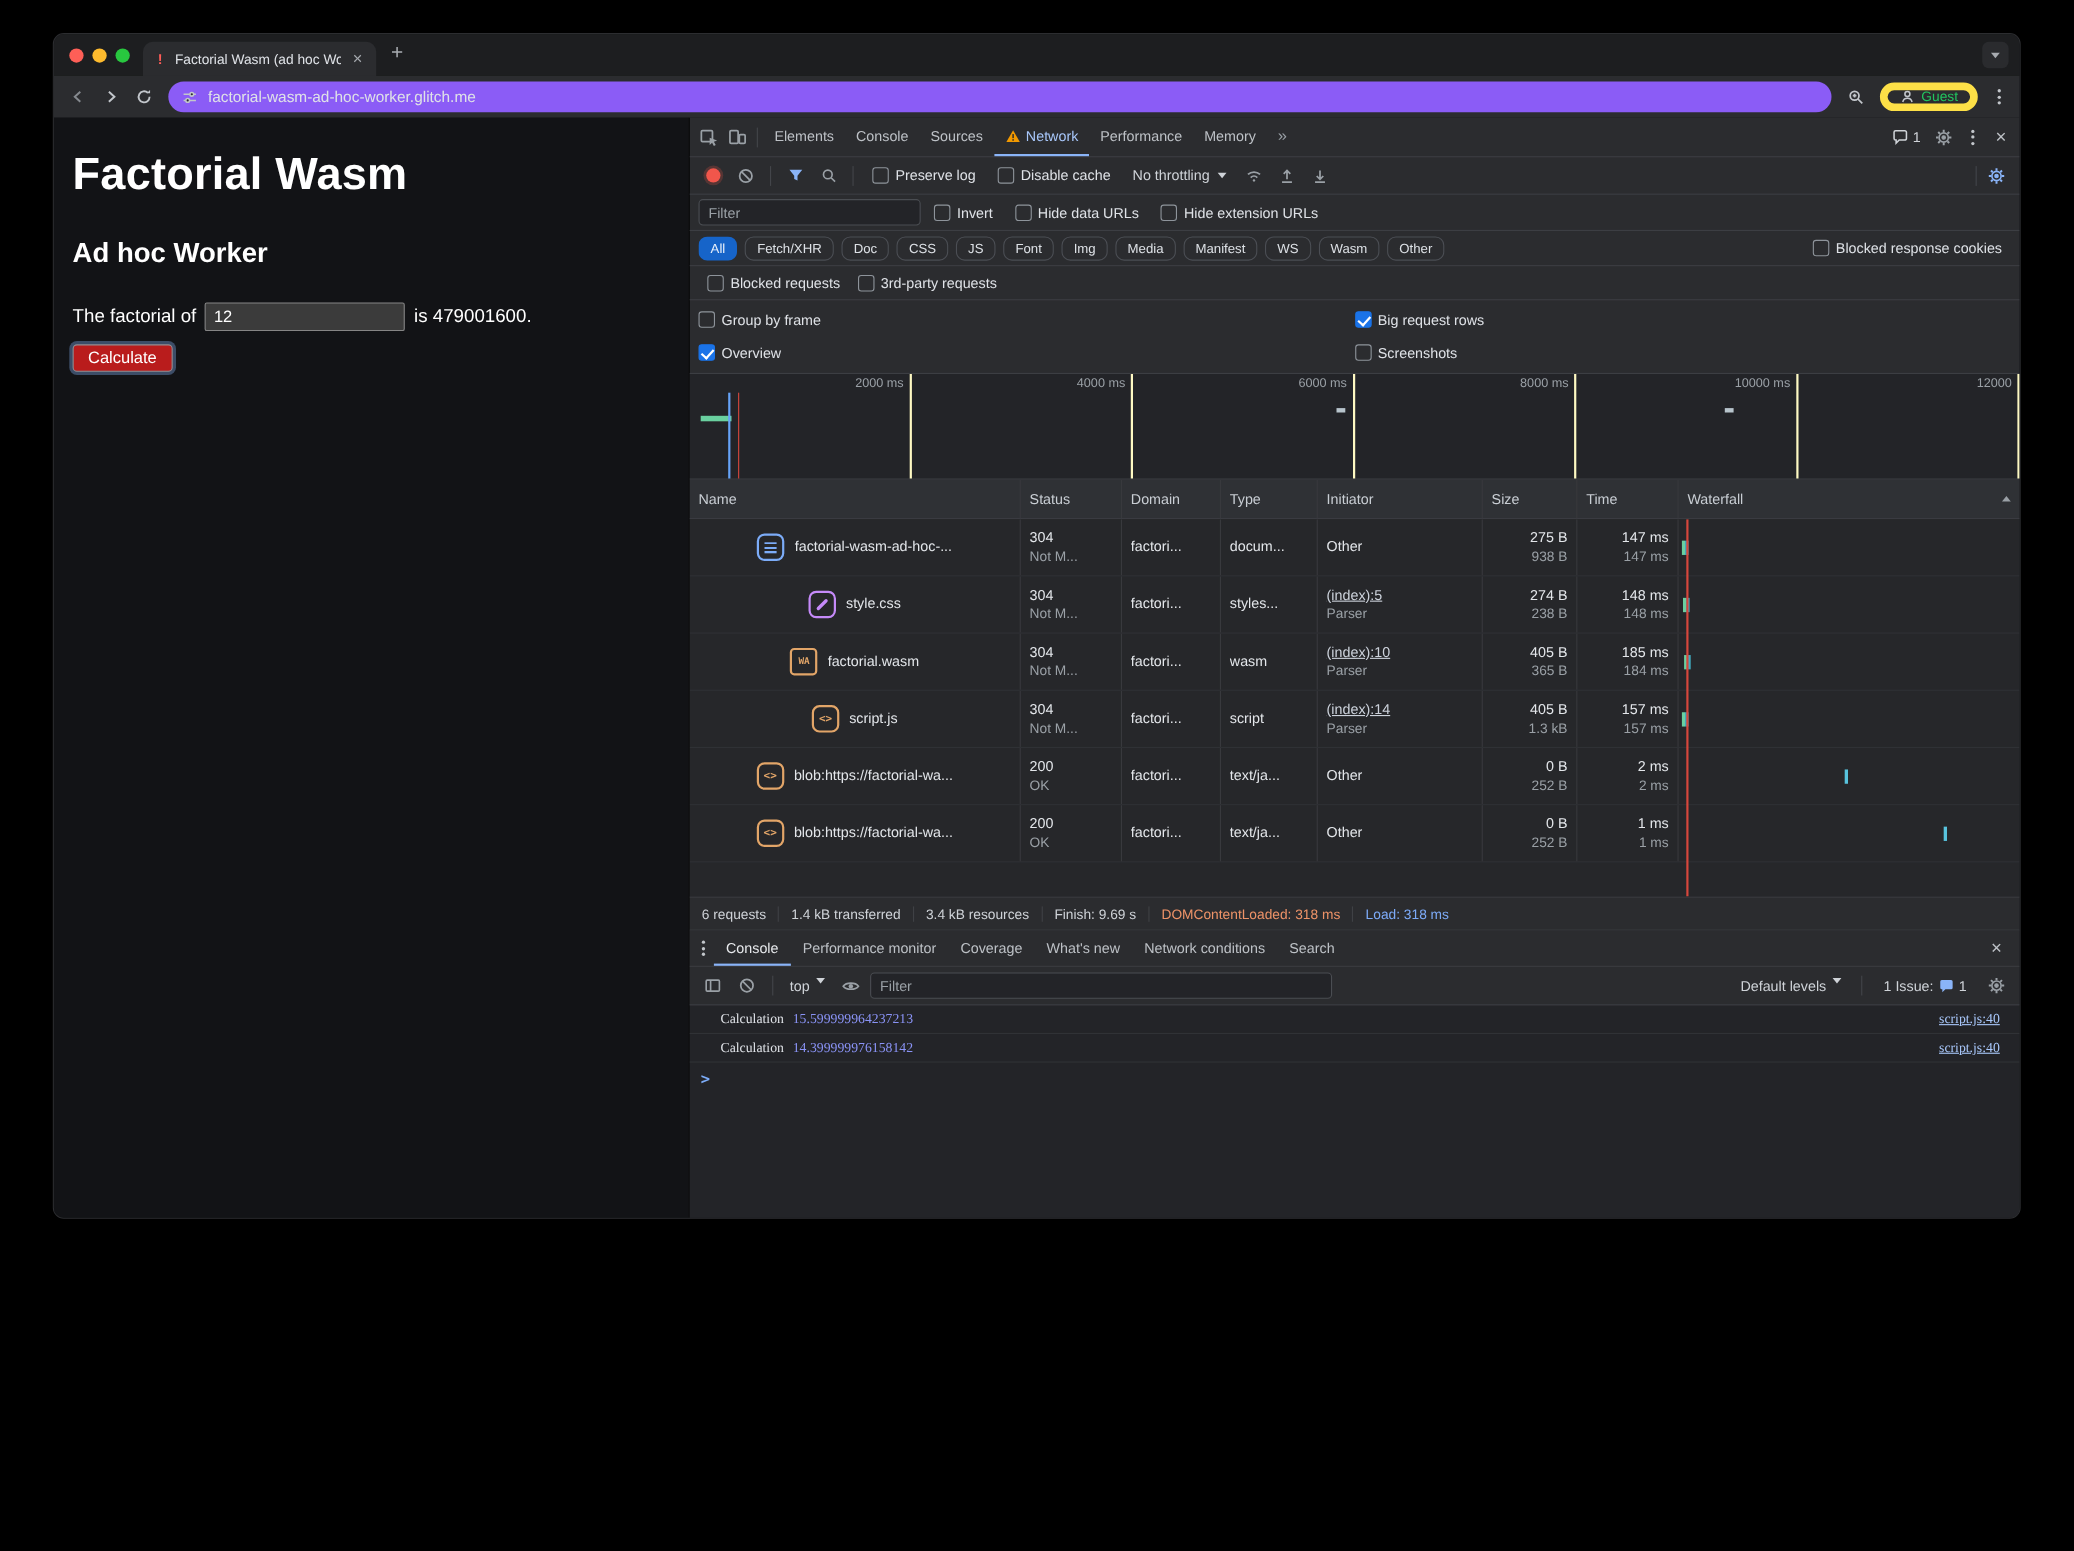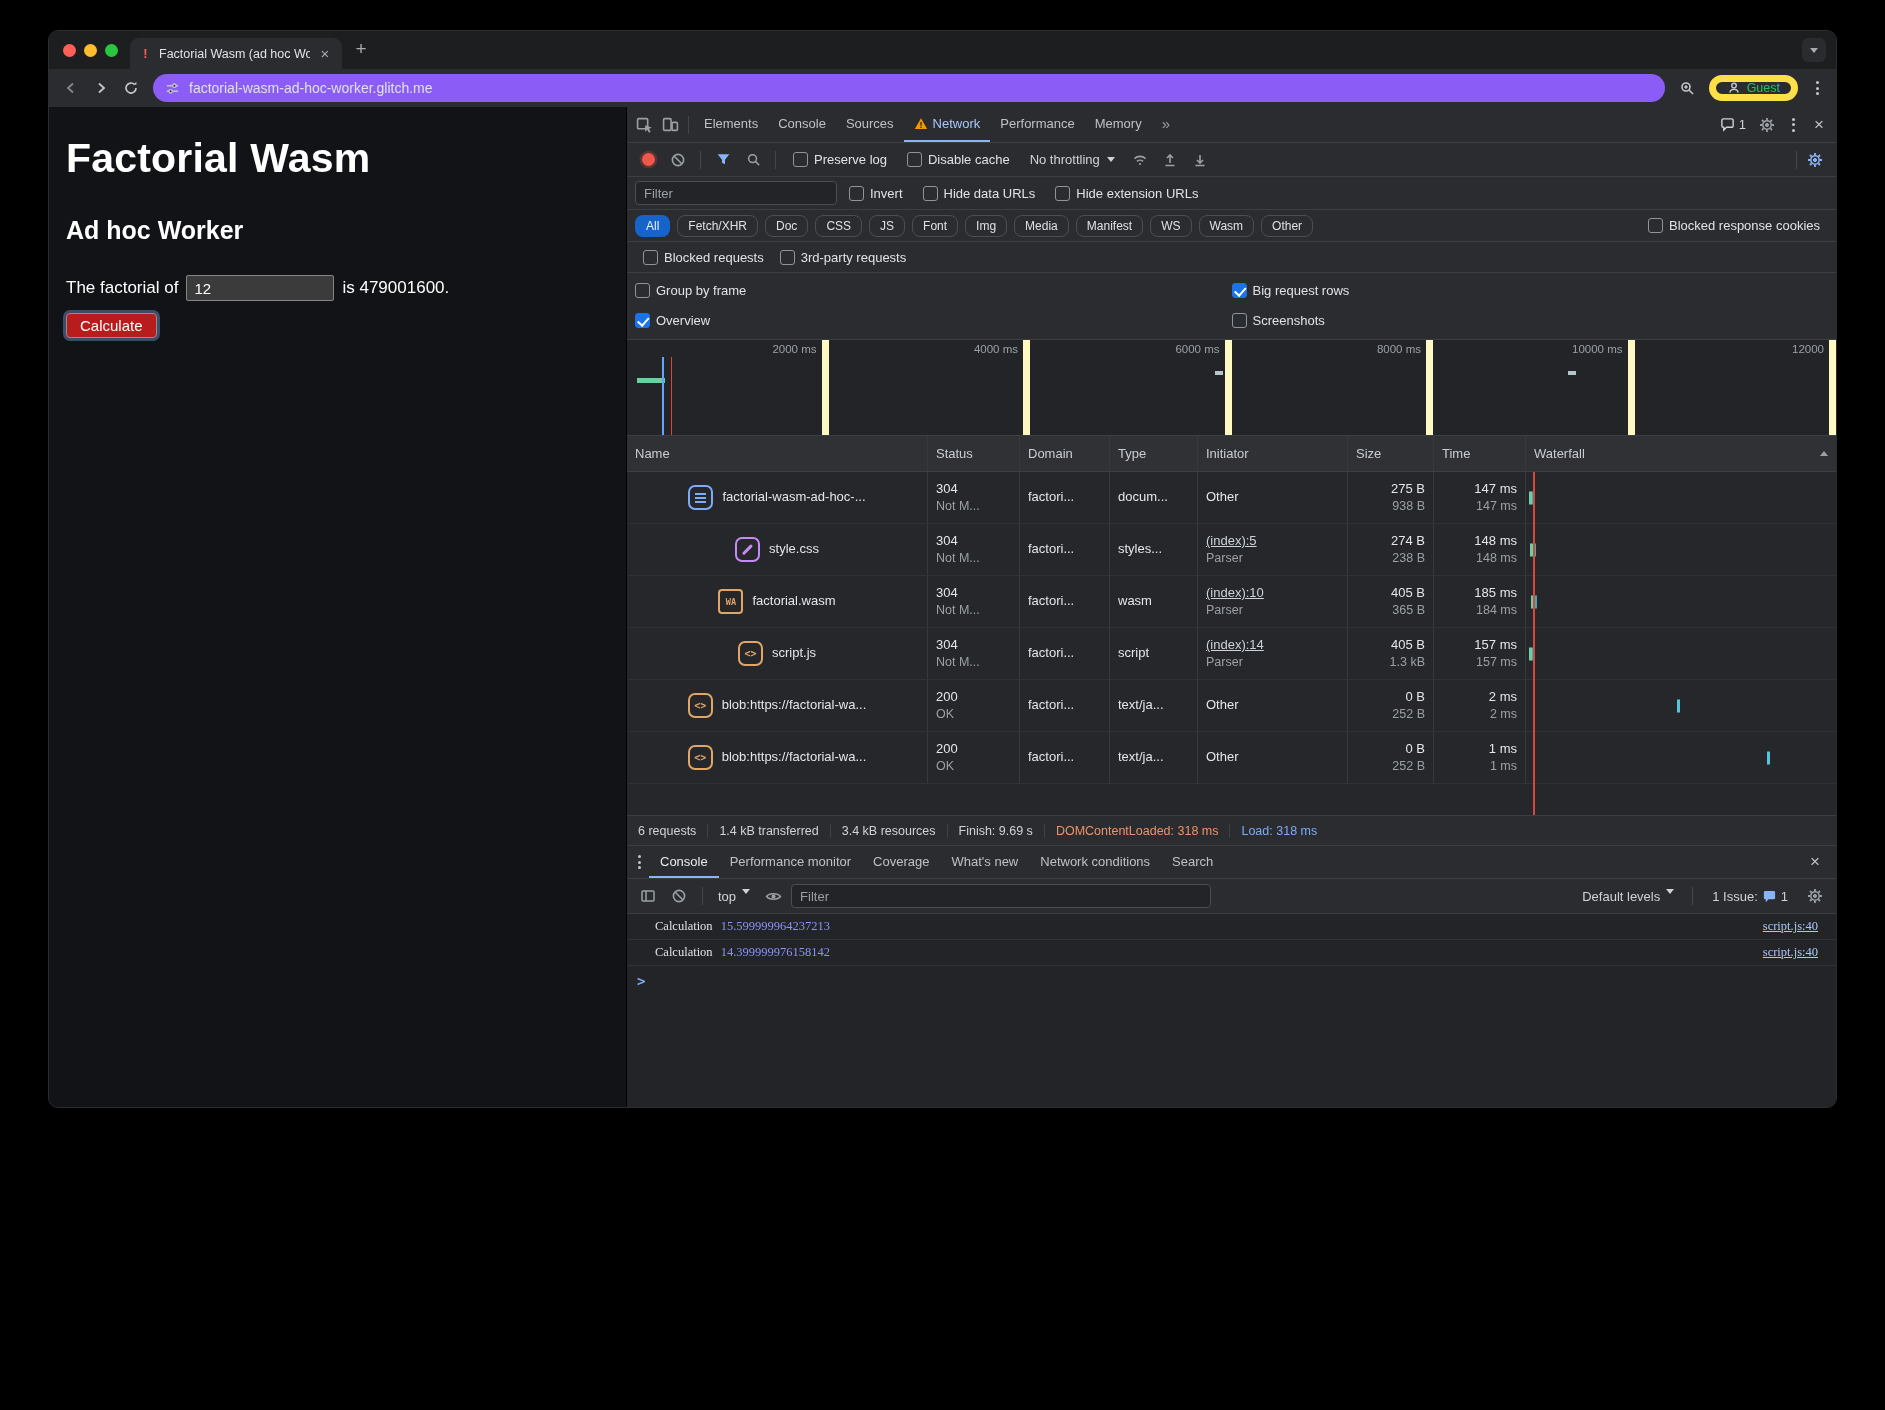--- a/index.html
+++ b/index.html
@@ -25,21 +25,21 @@
   .guest{display:flex;align-items:center;gap:6px;height:26px;padding:0 11px;border:7px solid #fde047;border-radius:13px;color:#22c55e;font-size:12.5px;margin:0 6px}
   .kebab{display:flex;flex-direction:column;gap:2.5px;align-items:center;justify-content:center;width:22px;height:26px}
   .kebab i{width:3px;height:3px;border-radius:50%;background:#c2c6cb}
 
   
   .content{flex:1;display:flex;min-height:0}
   .page{width:577px;flex:none;background:#121316;color:#fff;padding:28px 0 0 17px}
   .page h1{font-size:41px;letter-spacing:.2px;margin-bottom:34px}
   .page h2{font-size:25px;margin-bottom:30px}
   .page p{font-size:17px;display:flex;align-items:center;gap:8px}
-  .page input{width:148px;height:26px;background:#3b3b3b;border:1px solid #858585;color:#fff;font-size:15px;padding:0 7px;border-radius:2px;font-family:"Liberation Sans",sans-serif}
+  .page input{width:182px;height:26px;background:#3b3b3b;border:1px solid #858585;color:#fff;font-size:15px;padding:0 7px;border-radius:2px;font-family:"Liberation Sans",sans-serif}
   .calc{margin-top:12px;background:#b91c1c;border:1px solid #8f9094;color:#fff;font-size:15px;padding:3px 13px;border-radius:4px;box-shadow:0 0 0 3px rgba(141,187,255,.35);font-family:"Liberation Sans",sans-serif}
 
   
   .devtools{flex:1;min-width:0;display:flex;flex-direction:column;background:#2b2c2f;border-left:1px solid #000;color:#dfe2e7;font-size:13px}
   .vsep{width:1px;height:18px;background:#43454a;margin:0 5px;flex:none}
   .icon-btn{width:26px;height:26px;border-radius:4px;display:flex;align-items:center;justify-content:center;color:#9aa0a6;flex:none}
   .icon-btn.blue{color:#8ab4f8}
   .caret-dn{width:0;height:0;border-left:4px solid transparent;border-right:4px solid transparent;border-top:5px solid currentColor;display:inline-block}
   .caret-up{width:0;height:0;border-left:4px solid transparent;border-right:4px solid transparent;border-bottom:5px solid currentColor;display:inline-block}
   .xclose{font-size:17px;color:#bdc1c6}
@@ -69,21 +69,21 @@
   .chip{padding:3px 10px;border-radius:8px;border:1px solid #4b4e54;color:#dde1e6;font-size:12px;white-space:nowrap}
   .chip[data-state="selected"]{background:#1664c9;border-color:transparent;color:#eaf1fb}
   .cookie-cb{margin-left:auto}
 
   .dt-blockedrow{height:31px;display:flex;align-items:center;padding:0 8px;border-bottom:1px solid #3c3e43;flex:none}
   .dt-options{display:grid;grid-template-columns:50% 1fr;padding:2px 8px 4px;border-bottom:1px solid #3c3e43;flex:none}
   .dt-options .cb-group{height:30px;padding:0}
 
   
   .dt-overview{height:96px;background:#232428;border-bottom:1px solid #3c3e43;position:relative;display:flex;flex:none}
-  .ov-cell{flex:1;border-right:7px solid #fef9c3;position:relative}
+  .ov-cell{flex:1;border-right:2px solid #fef9c3;position:relative}
   .ov-label{position:absolute;top:3px;right:5px;font-size:11.5px;color:#9aa0a6;white-space:nowrap}
   .ov-marks{position:absolute;inset:0;pointer-events:none}
   .ov-green{position:absolute;left:.8%;top:38px;width:28px;height:5px;background:#6ad0a0}
   .ov-vline-blue{position:absolute;left:2.9%;top:17px;bottom:0;width:2px;background:#66a3f8}
   .ov-vline-red{position:absolute;left:3.6%;top:17px;bottom:0;width:1.5px;background:#d6473c}
   .ov-tick{position:absolute;top:31px;width:8px;height:4px;background:#b7c4cc}
 
   
   .nt-grid{display:grid;grid-template-columns:300px 92px 90px 88px 150px 86px 92px minmax(0,1fr)}
   .dt-thead{height:36px;background:#2f3135;border-bottom:1px solid #3c3e43;flex:none;color:#c9ced4}

